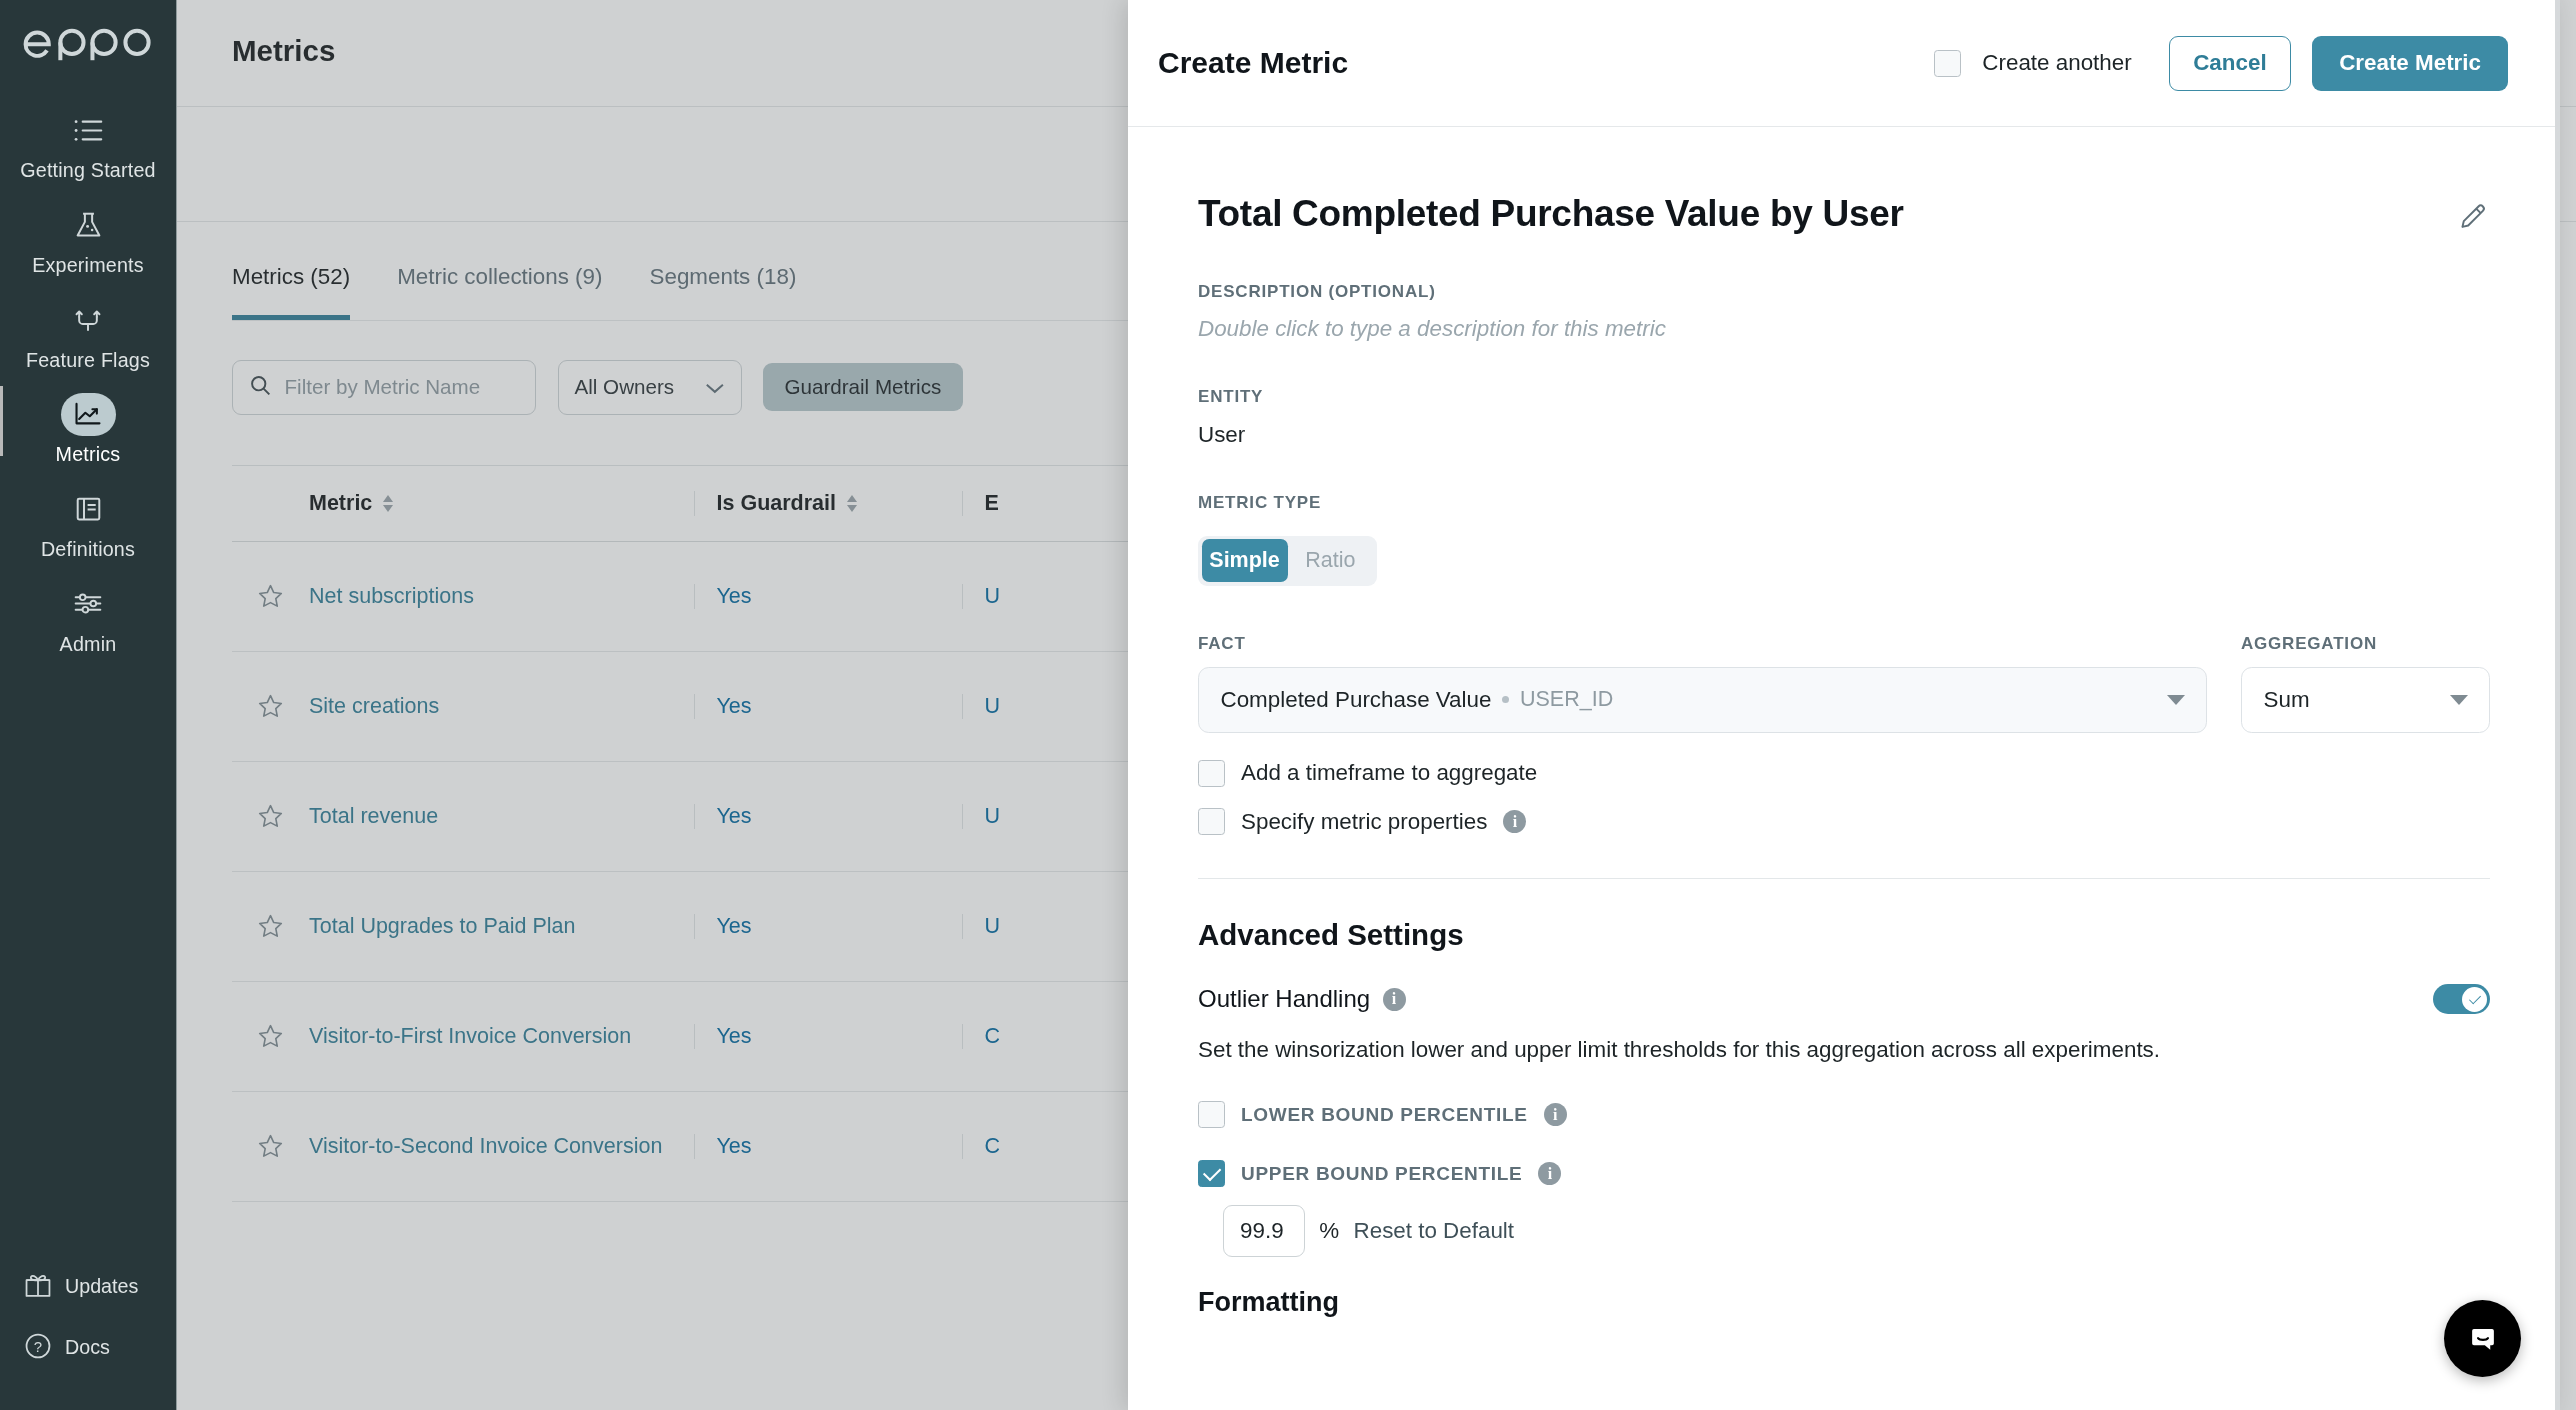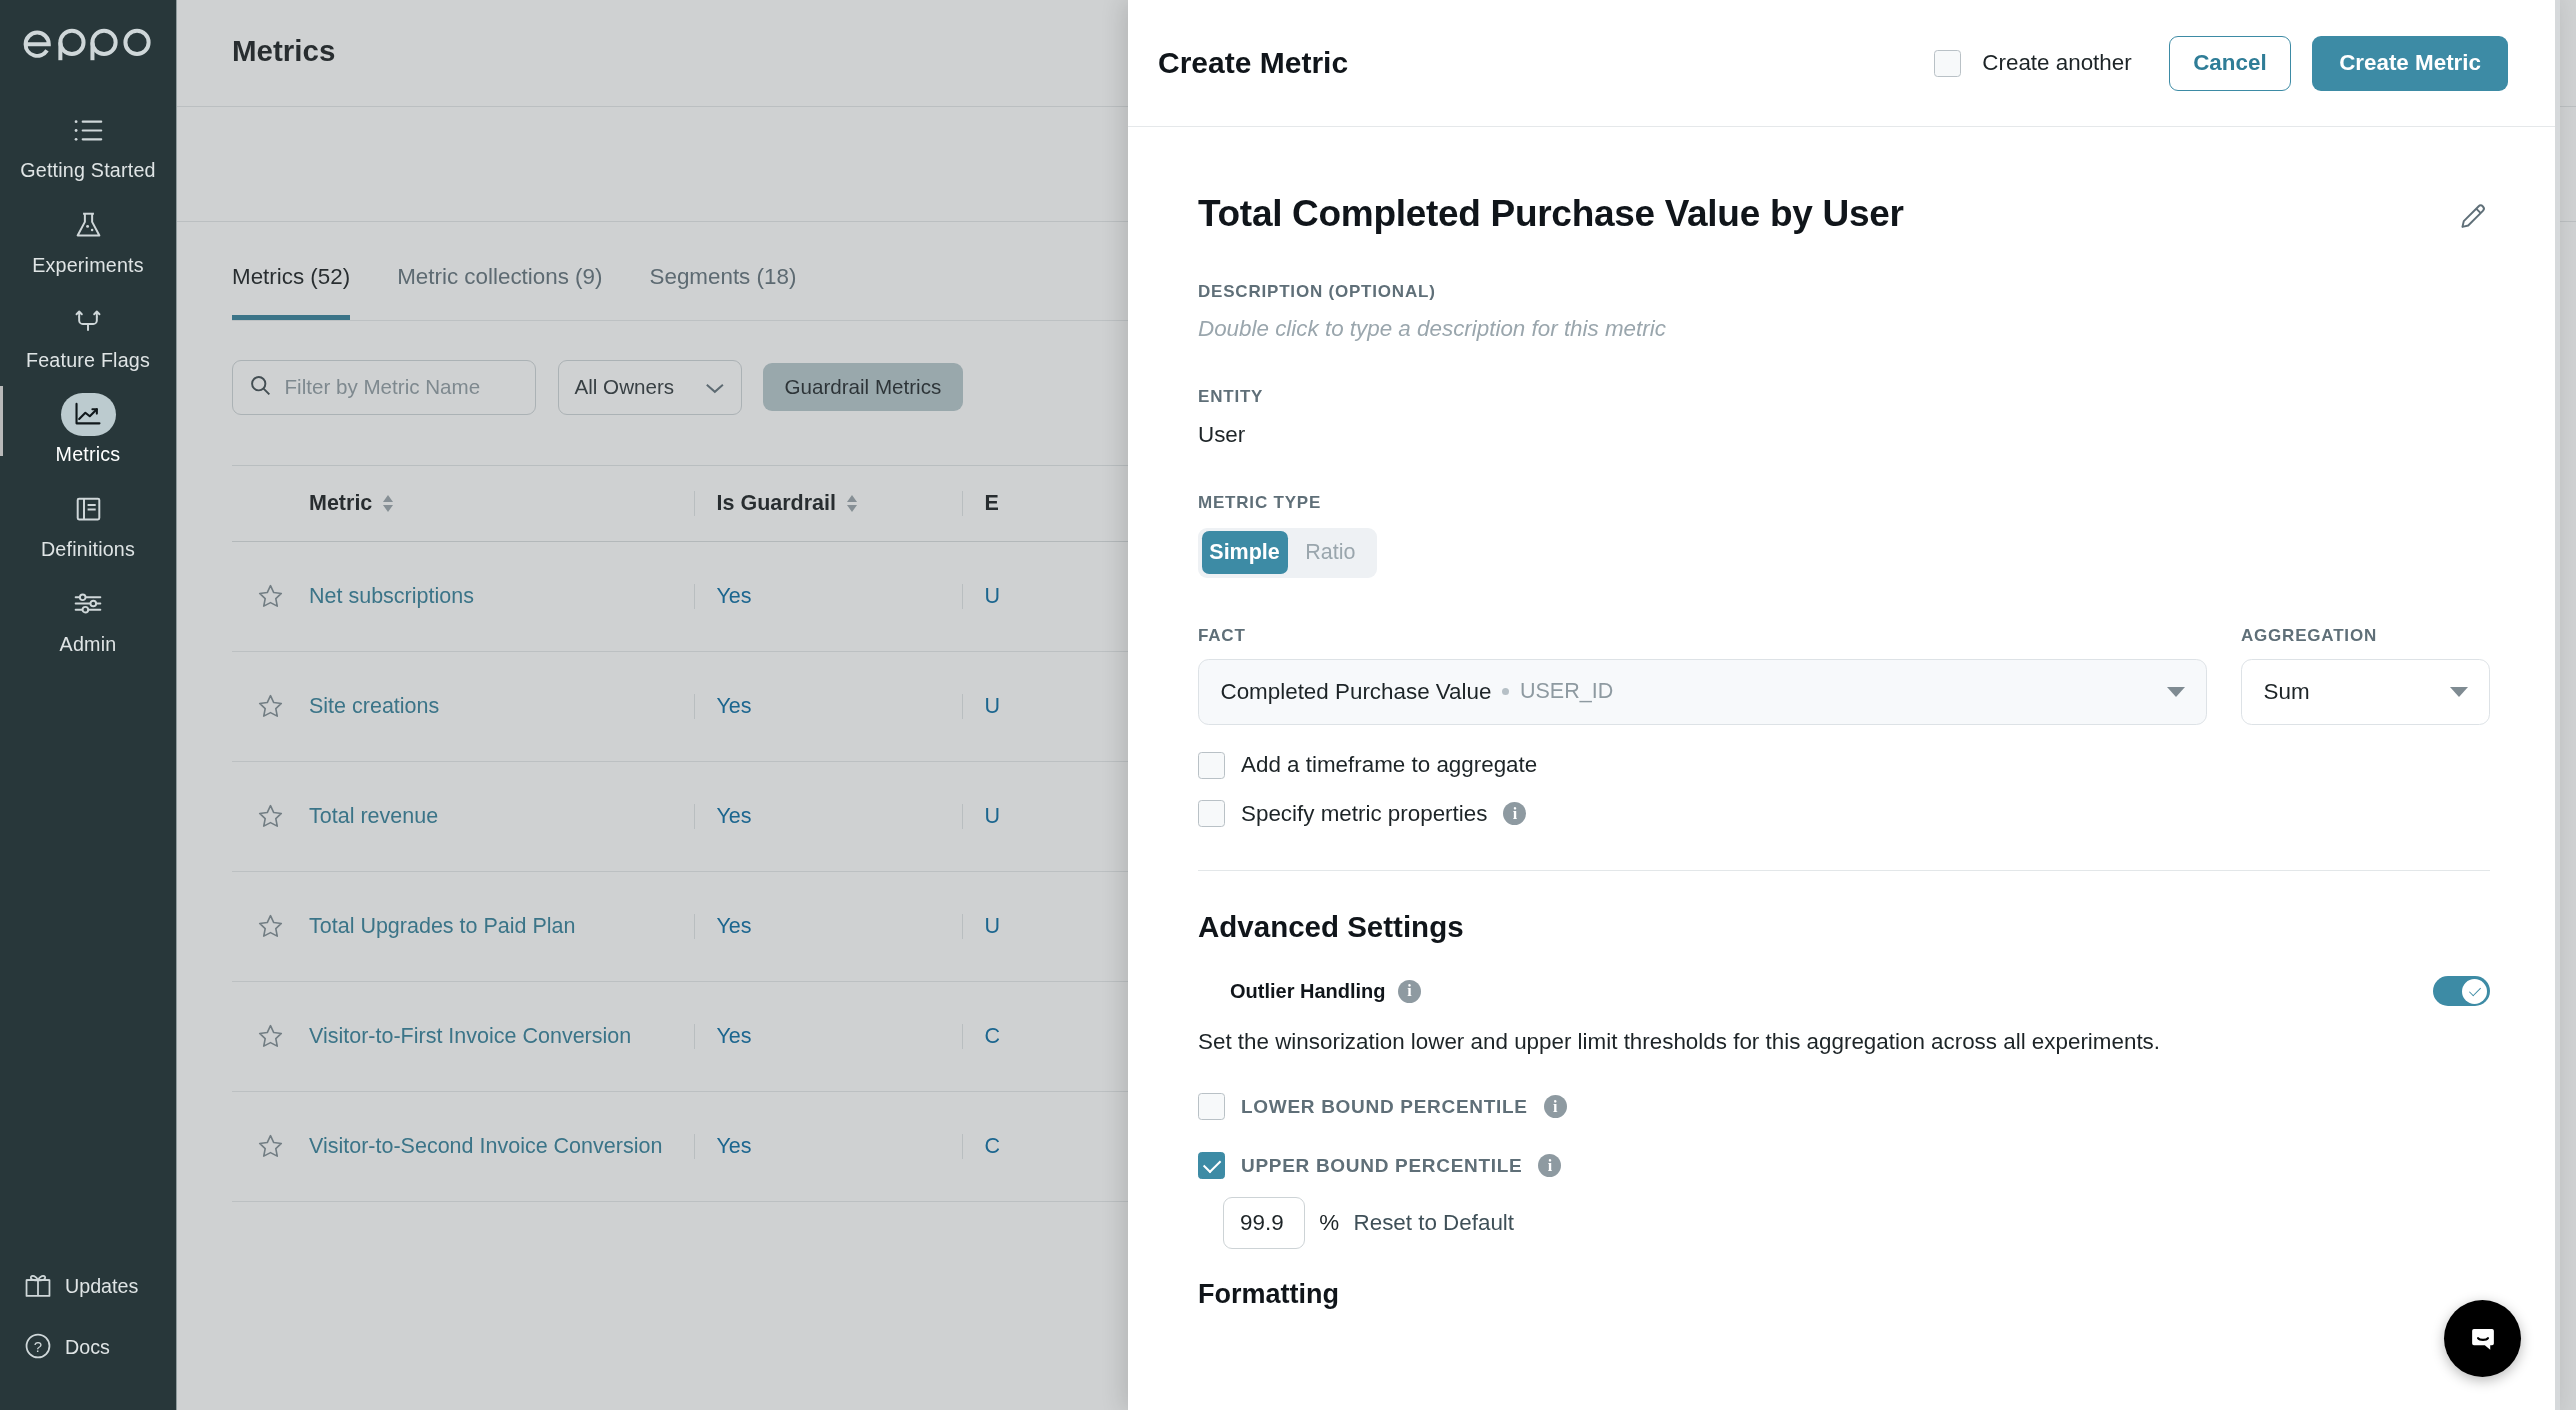--- a/index.html
+++ b/index.html
@@ -168,21 +168,21 @@
   .metric-name { font-size: 37px; font-weight:bold; color:#10151a; letter-spacing:-0.3px; }
 
   .field-label {
     font-size: 17px; font-weight: bold; color:#5f6f78;
     letter-spacing: 0.8px; margin-top: 45px;
   }
   .desc-placeholder { font-size:22.4px; color:#9aa6ad; font-style:italic; margin-top:14.3px; }
   .entity-value { font-size:22.4px; color:#1d2427; margin-top:14.3px; }
 
   .seg {
-    margin-top: 15px; width: 179px; height: 50px; background:#eef1f4;
+    margin-top: 23px; width: 179px; height: 50px; background:#eef1f4;
     border-radius: 9px; display:flex; padding:3.6px;
   }
   .seg-opt {
     flex:1; display:flex;align-items:center;justify-content:center;
     font-size:21.5px; border-radius:7.2px; color:#9aa6ad; cursor:pointer;
   }
   .seg-opt.on { background:#3d8ba5; color:#fff; font-weight:bold; }
 
   .two-col { display:flex; gap: 34px; align-items:flex-end; margin-top: 3.6px; }
   .fact-wrap { flex:1; }
@@ -203,21 +203,21 @@
   .info-i {
     width:23px;height:23px;border-radius:50%;background:#8e9aa1;color:#fff;
     font-size:16px;font-weight:bold;display:flex;align-items:center;justify-content:center;
     font-family:"Liberation Serif", serif;
   }
 
   .divider { height:0.9px; background:#e3e7e9; margin: 43px 0 0 0; }
   .adv-title { font-size:29.5px; font-weight:bold; color:#10151a; margin-top: 39px; }
   .outlier-row { display:flex;align-items:center;justify-content:space-between; margin-top: 32px; }
   .outlier-left { display:flex;align-items:center;gap:12.5px; }
-  .outlier-title { font-size:20px; font-weight:bold; color:#10151a;margin-left:32px; }
+  .outlier-title { font-size:24px; font-weight:normal; color:#10151a; }
   .toggle { width:57px;height:30px;border-radius:15px;background:#3d8ba5;position:relative;cursor:pointer; }
   .toggle .knob {
     position:absolute;right:2.7px;top:2.7px;width:25px;height:25px;border-radius:50%;background:#fff;
     display:flex;align-items:center;justify-content:center;
   }
   .toggle .knob::after{content:"";width:5.4px;height:9.8px;border:solid #3d8ba5;border-width:0 1.8px 1.8px 0;transform:rotate(45deg);margin-top:-1.8px;}
   .outlier-desc { font-size:22.4px; color:#1d2427; margin-top: 23px; }
 
   .bound-row { display:flex; align-items:center; gap:16px; margin-top: 38px; }
   .bound-lbl { font-size:19px; font-weight:bold; color:#5f6f78; letter-spacing:0.7px; }

